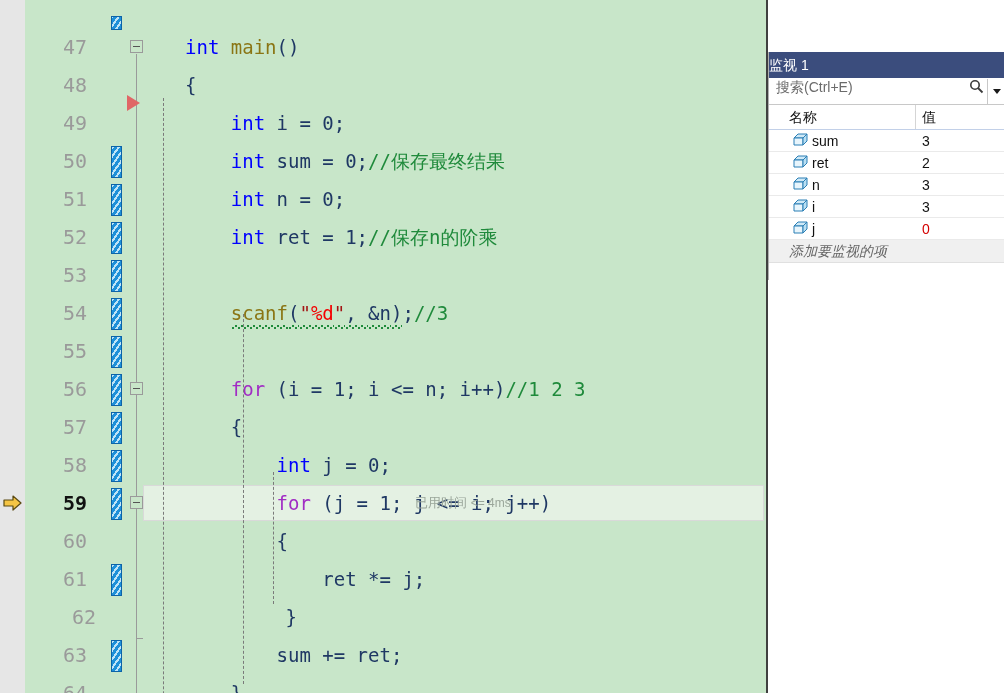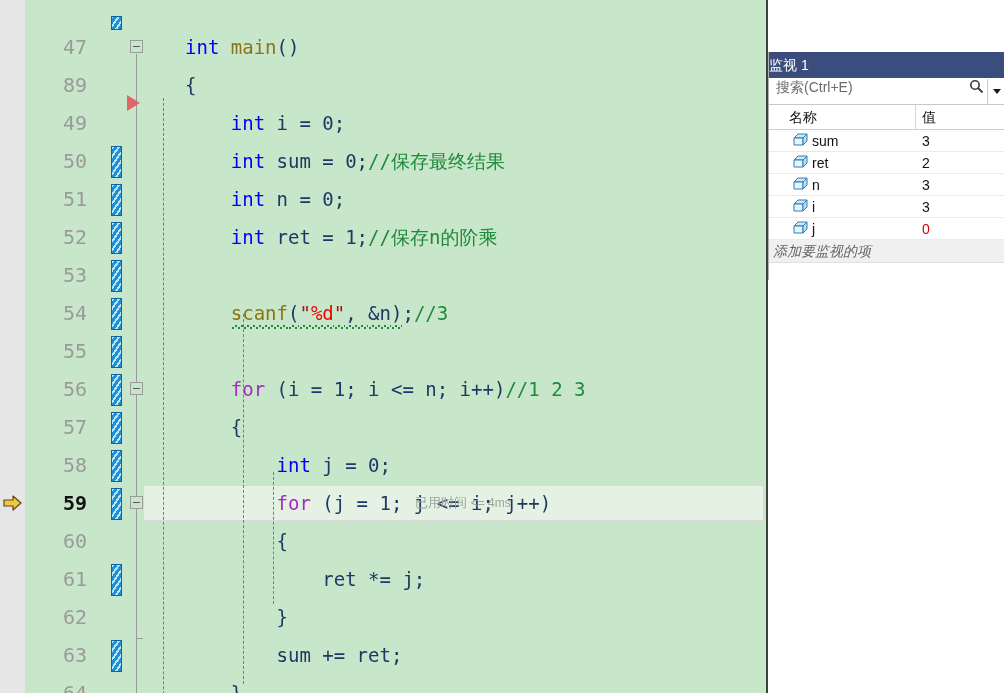--- a/index.html
+++ b/index.html
@@ -139,51 +139,51 @@
     display:flex;height:21px;align-items:center;
     border-bottom:1px solid #eaeaea;
   }
   .wrow .c-name{
     width:147px;display:flex;align-items:center;padding-left:24px;box-sizing:border-box;
   }
   .wrow .nm{font-size:14px;color:#111;margin-left:4px;}
   .wrow .c-val{flex:1;padding-left:6px;font-size:14px;color:#111;}
   .wrow .c-val.changed{color:#d40000;}
   .watch-add{
-    height:22px;line-height:22px;padding-left:4px;
+    height:22px;line-height:22px;padding-left:20px;
     background:#f0f0f0;color:#666;font-style:italic;font-size:14px;
     border-bottom:1px solid #e0e0e0;
   }
   .watch-rest{background:#ffffff;height:40px;}
 </style>
 </head>
 <body>
 
 <div id="root">
 
   <div class="editor">
     <div class="indicator-margin"></div>
     <div class="code-area" id="code-area">
         <div class="line first" style="height: 12px; line-height: 12px;"><div class="lineno" style="top: -26px; height: 38px; line-height: 38px;">46</div><div class="codetext"></div></div>
         <div class="line" style="height: 38px; line-height: 38px;"><div class="lineno">47</div><div class="codetext"><span class="kw">int </span><span class="fn">main</span><span class="pl">()</span></div></div>
-        <div class="line" style="height: 38px; line-height: 38px;"><div class="lineno">89</div><div class="codetext"><span class="pl">{</span></div></div>
+        <div class="line" style="height: 38px; line-height: 38px;"><div class="lineno">48</div><div class="codetext"><span class="pl">{</span></div></div>
         <div class="line" style="height: 38px; line-height: 38px;"><div class="lineno">49</div><div class="codetext"><span class="pl">    </span><span class="kw">int </span><span class="id">i = </span><span class="pl">0;</span></div></div>
         <div class="line" style="height: 38px; line-height: 38px;"><div class="lineno">50</div><div class="codetext"><span class="pl">    </span><span class="kw">int </span><span class="id">sum = </span><span class="pl">0;</span><span class="cmt">//保存最终结果</span></div></div>
         <div class="line" style="height: 38px; line-height: 38px;"><div class="lineno">51</div><div class="codetext"><span class="pl">    </span><span class="kw">int </span><span class="id">n = </span><span class="pl">0;</span></div></div>
         <div class="line" style="height: 38px; line-height: 38px;"><div class="lineno">52</div><div class="codetext"><span class="pl">    </span><span class="kw">int </span><span class="id">ret = </span><span class="pl">1;</span><span class="cmt">//保存n的阶乘</span></div></div>
         <div class="line" style="height: 38px; line-height: 38px;"><div class="lineno">53</div><div class="codetext"></div></div>
         <div class="line" style="height: 38px; line-height: 38px;"><div class="lineno">54</div><div class="codetext"><span class="pl">    </span><span class="fn squig">scanf</span><span class="pl squig">(</span><span class="str squig">"</span><span class="spec squig">%d</span><span class="str squig">"</span><span class="pl squig">, </span><span class="id squig">&amp;n</span><span class="pl squig">)</span><span class="pl">;</span><span class="cmt">//3</span></div></div>
         <div class="line" style="height: 38px; line-height: 38px;"><div class="lineno">55</div><div class="codetext"></div></div>
         <div class="line" style="height: 38px; line-height: 38px;"><div class="lineno">56</div><div class="codetext"><span class="pl">    </span><span class="ctl">for </span><span class="id">(i = </span><span class="pl">1; </span><span class="id">i </span><span class="pl">&lt;= </span><span class="id">n; </span><span class="id">i</span><span class="pl">++)</span><span class="cmt">//1 2 3</span></div></div>
         <div class="line" style="height: 38px; line-height: 38px;"><div class="lineno">57</div><div class="codetext"><span class="pl">    {</span></div></div>
         <div class="line" style="height: 38px; line-height: 38px;"><div class="lineno">58</div><div class="codetext"><span class="pl">        </span><span class="kw">int </span><span class="id">j = </span><span class="pl">0;</span></div></div>
         <div class="line" style="height: 38px; line-height: 38px;"><div class="curline" style="top: 1px;"></div><div class="lineno current">59</div><div class="codetext"><span class="pl">        </span><span class="ctl">for </span><span class="id">(j = </span><span class="pl">1; </span><span class="id">j </span><span class="pl">&lt;= </span><span class="id">i; </span><span class="id">j</span><span class="pl">++)</span></div></div>
         <div class="line" style="height: 38px; line-height: 38px;"><div class="lineno">60</div><div class="codetext"><span class="pl">        {</span></div></div>
         <div class="line" style="height: 38px; line-height: 38px;"><div class="lineno">61</div><div class="codetext"><span class="pl">            </span><span class="id">ret </span><span class="pl">*= </span><span class="id">j</span><span class="pl">;</span></div></div>
-        <div class="line" style="height: 38px; line-height: 38px;"><div class="lineno">62</div><div class="codetext"><span class="pl">        }</span></div></div>
+        <div class="line" style="height: 38px; line-height: 38px; margin-left: 9px;"><div class="lineno">62</div><div class="codetext"><span class="pl">        }</span></div></div>
         <div class="line" style="height: 38px; line-height: 38px;"><div class="lineno">63</div><div class="codetext"><span class="pl">        </span><span class="id">sum </span><span class="pl">+= </span><span class="id">ret</span><span class="pl">;</span></div></div>
         <div class="line" style="height: 38px; line-height: 38px;"><div class="lineno">64</div><div class="codetext"><span class="pl">    }</span></div></div>
         <div class="chbar edited" style="position: absolute; top: 0px; height: 12px;"></div>
         <div class="chbar edited" style="position: absolute; top: 130px; height: 30px;"></div>
         <div class="chbar edited" style="position: absolute; top: 168px; height: 30px;"></div>
         <div class="chbar edited" style="position: absolute; top: 206px; height: 30px;"></div>
         <div class="chbar edited" style="position: absolute; top: 244px; height: 30px;"></div>
         <div class="chbar edited" style="position: absolute; top: 282px; height: 30px;"></div>
         <div class="chbar edited" style="position: absolute; top: 320px; height: 30px;"></div>
         <div class="chbar edited" style="position: absolute; top: 358px; height: 30px;"></div>

